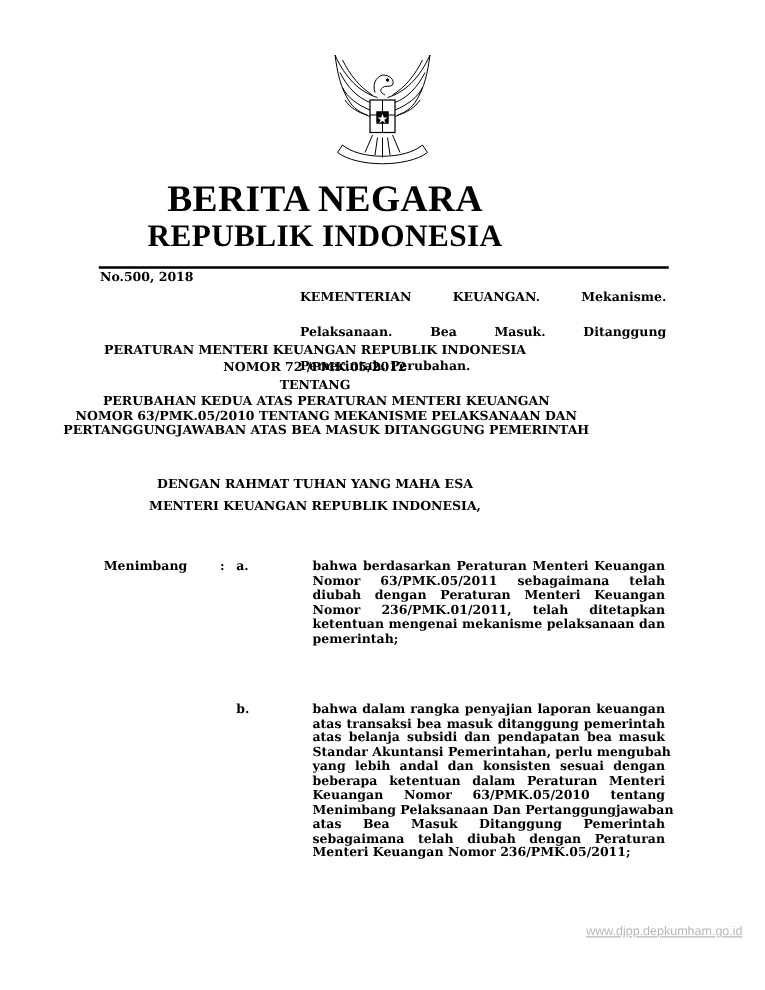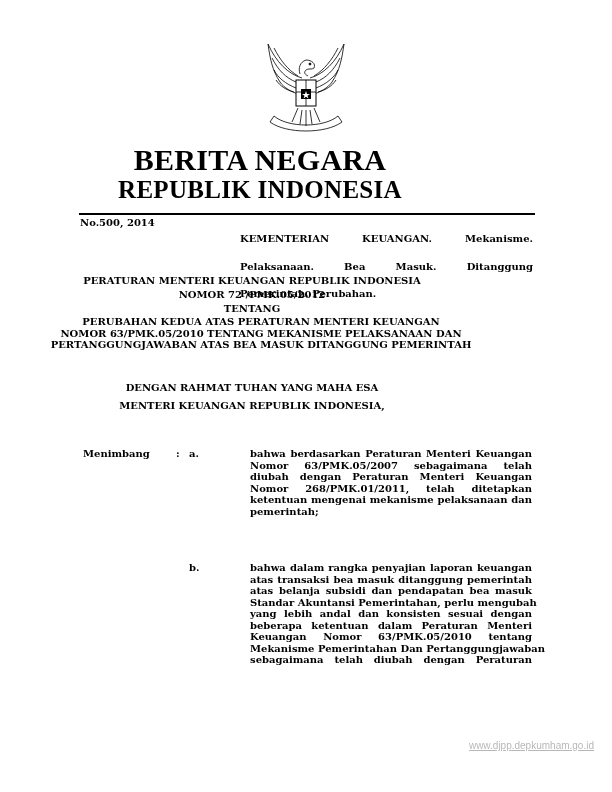--- a/index.html
+++ b/index.html
@@ -57,21 +57,21 @@
   <line x1="48" y1="42" x2="48" y2="68" stroke="#000" stroke-width="0.8"></line>
   <line x1="38" y1="54" x2="58" y2="54" stroke="#000" stroke-width="0.8"></line>
   <rect x="43" y="51" width="10" height="10" fill="#000"></rect>
   <polygon points="48,53 49,56 52,56 49.5,57.8 50.5,60.5 48,58.8 45.5,60.5 46.5,57.8 44,56 47,56" fill="#fff"></polygon>
 </svg>
 
 <div class="title t1">BERITA NEGARA</div>
 <div class="title t2">REPUBLIK INDONESIA</div>
 <div class="rule"></div>
 
-<div class="no">No.500, 2014</div>
+<div class="no">No.500, 2018</div>
 <div class="subject">
   <span class="l">KEMENTERIAN KEUANGAN. Mekanisme.</span>
   <span class="l">Pelaksanaan. Bea Masuk. Ditanggung</span>
   <span class="l last">Pemerintah. Perubahan.</span>
 </div>
 
 <div class="center reg">
   <div>PERATURAN MENTERI KEUANGAN REPUBLIK INDONESIA</div>
   <div>NOMOR 72 /PMK.05/2012</div>
   <div>TENTANG</div>
@@ -84,33 +84,35 @@
   <div>DENGAN RAHMAT TUHAN YANG MAHA ESA</div>
   <div>MENTERI KEUANGAN REPUBLIK INDONESIA,</div>
 </div>
 
 <div class="label" style="left:83px; top:448px;">Menimbang</div>
 <div class="label" style="left:176px; top:448px;">:</div>
 <div class="label" style="left:189px; top:448px;">a.</div>
 
 <div class="para" style="top:448px;">
   <span class="l">bahwa berdasarkan Peraturan Menteri Keuangan</span>
-  <span class="l">Nomor 63/PMK.05/2007 sebagaimana telah</span>
+  <span class="l">Nomor 63/PMK.05/2011 sebagaimana telah</span>
   <span class="l">diubah dengan Peraturan Menteri Keuangan</span>
-  <span class="l">Nomor 268/PMK.01/2011, telah ditetapkan</span>
+  <span class="l">Nomor 236/PMK.01/2011, telah ditetapkan</span>
   <span class="l">ketentuan mengenai mekanisme pelaksanaan dan</span>
   <span class="l last">pemerintah;</span>
 </div>
 
 <div class="label" style="left:189px; top:562px;">b.</div>
 <div class="para" style="top:562px;">
   <span class="l">bahwa dalam rangka penyajian laporan keuangan</span>
   <span class="l">atas transaksi bea masuk ditanggung pemerintah</span>
   <span class="l">atas belanja subsidi dan pendapatan bea masuk</span>
   <span class="l">Standar Akuntansi Pemerintahan, perlu mengubah</span>
   <span class="l">yang lebih andal dan konsisten sesuai dengan</span>
   <span class="l">beberapa ketentuan dalam Peraturan Menteri</span>
   <span class="l">Keuangan Nomor 63/PMK.05/2010 tentang</span>
-  <span class="l">Mekanisme Pemerintahan Dan Pertanggungjawaban</span>
+  <span class="l">Menimbang Pelaksanaan Dan Pertanggungjawaban</span>
+  <span class="l">atas Bea Masuk Ditanggung Pemerintah</span>
   <span class="l">sebagaimana telah diubah dengan Peraturan</span>
+  <span class="l last">Menteri Keuangan Nomor 236/PMK.05/2011;</span>
 </div>
 
 <a class="footer">www.djpp.depkumham.go.id</a>
 
 </body></html>

